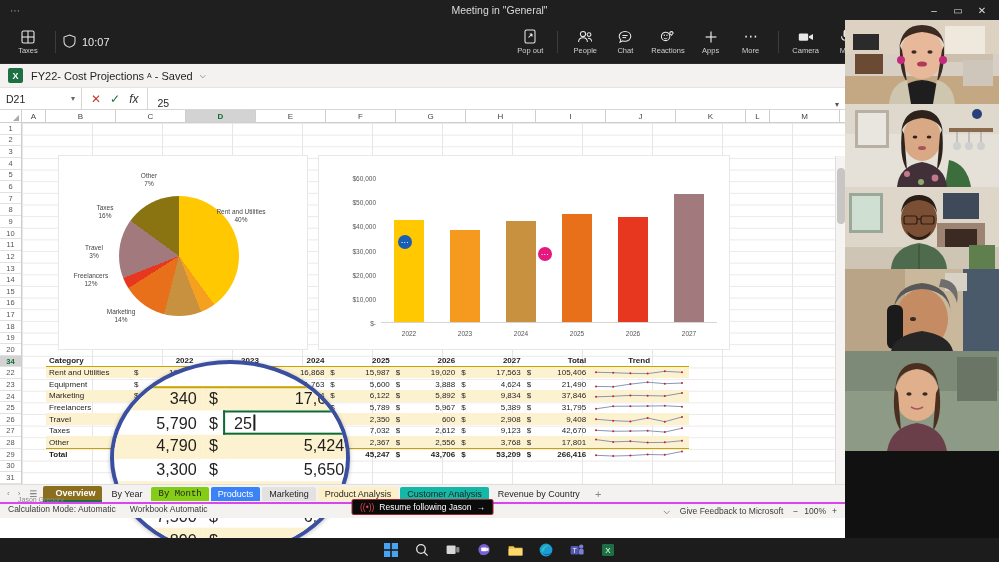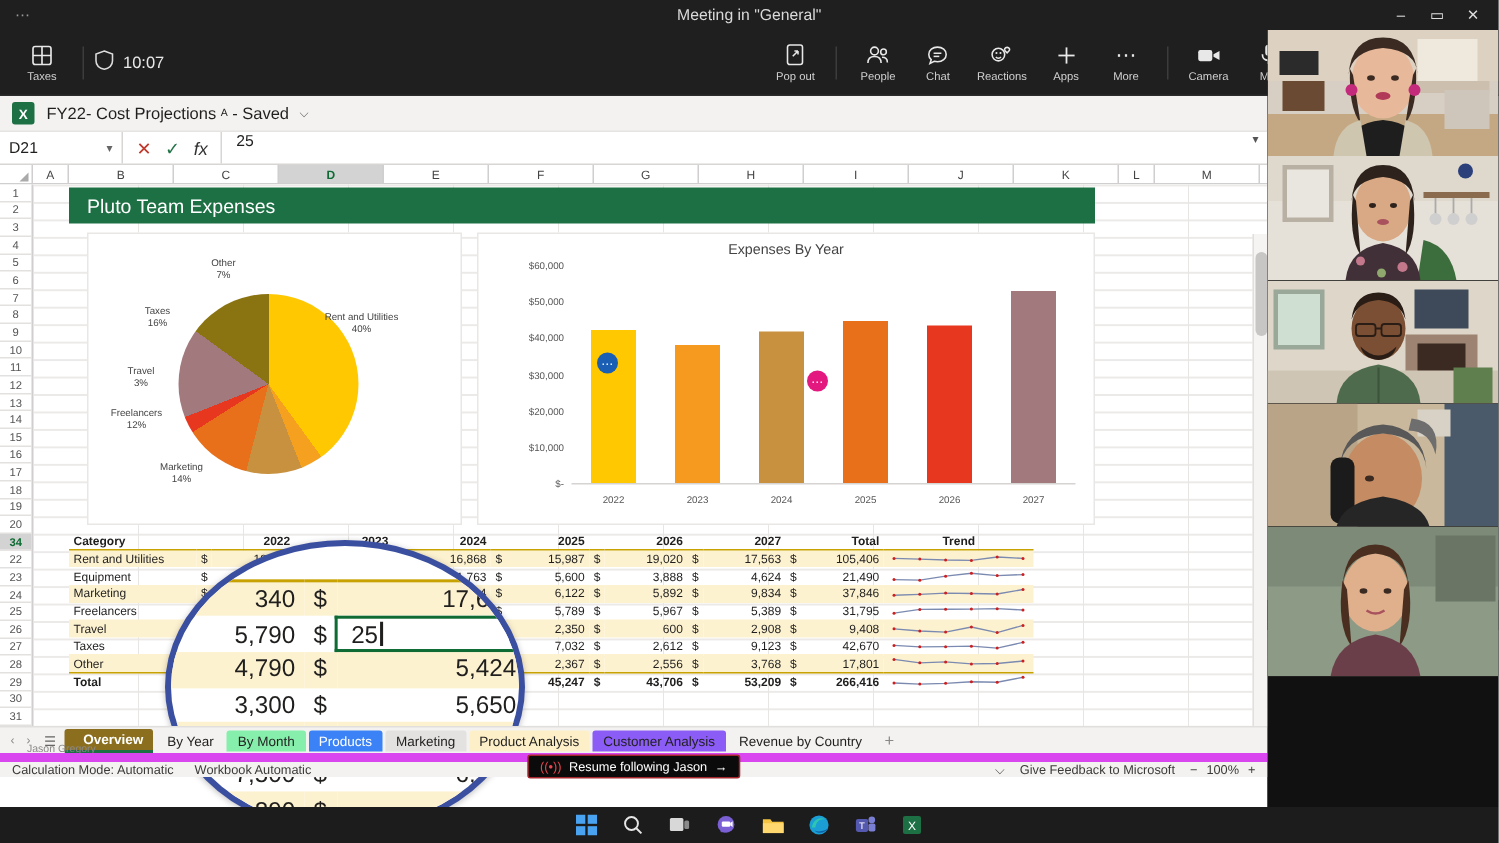--- a/index.html
+++ b/index.html
@@ -41,21 +41,21 @@
   
   .xl-titlebar { height:24px; background:#f3f2f1; display:flex; align-items:center;
     padding:0 8px; gap:8px; border-bottom:1px solid #e6e4e2; }
   .xl-logo { width:15px; height:15px; background:#1d7044; border-radius:2px; color:#fff;
     font-size:9px; font-weight:bold; display:flex; align-items:center; justify-content:center; }
   .xl-fname { font-size:11px; color:#201f1e; display:flex; align-items:center; gap:3px; }
   .xl-sup { font-size:7px; vertical-align:super; }
   .xl-caret { font-size:8px; color:#555; margin-left:4px; }
 
   
-  .xl-formula { height:22px; background:#fff; display:flex; align-items:flex-start;
+  .xl-formula { height:22px; background:#fff; display:flex; align-items:flex-end;
     border-bottom:1px solid #d8d6d4; }
   .namebox { width:82px; height:21px; border-right:1px solid #d8d6d4; display:flex;
     align-items:center; padding:0 6px; font-size:10.5px; color:#201f1e; }
   .namebox .nb-caret { margin-left:auto; font-size:8px; color:#666; }
   .fbtns { display:flex; align-items:center; gap:9px; padding:0 9px; border-right:1px solid #d8d6d4;
     height:21px; }
   .fbtns span { font-size:12px; }
   .fx-x { color:#c0392b; } .fx-v { color:#217346; } .fx-fx { color:#333; font-style:italic; font-size:10px; }
   .fbar-input { flex:1; font-size:10.5px; padding-left:9px; color:#201f1e; }
   .fbar-caret { font-size:8px; color:#555; padding-right:6px; }
@@ -151,22 +151,22 @@
   .tabbar { height:18px; background:#f3f2f1; display:flex; align-items:center;
     padding-left:4px; gap:2px; position:relative; border-top:1px solid #e1dfdd; }
   .navarrow { font-size:8px; color:#888; padding:0 3px; }
   .hamb { font-size:9px; color:#666; padding:0 4px; }
   .stab { font-size:9px; padding:2px 7px; border-radius:2px 2px 0 0; color:#201f1e; }
   .stab.active { font-weight:bold; border-bottom:2px solid #1d7044;padding-left:12px; }
   .addtab { color:#888; font-size:11px; padding:0 6px; }
   .presence-name { position:absolute; left:18px; bottom:-1px; font-size:7px; color:#8a8886; }
 
   
-  .statusbar { height:16px; background:#f3f2f1; display:flex; align-items:center;
-    font-size:8.5px; color:#3b3a39; padding:0 8px; gap:14px; border-top:6px solid #d946ef;
+  .statusbar { height:16px; background:#f3f2f1; display:flex; 
+    font-size:8.5px; color:#3b3a39; padding:0 8px; gap:14px; border-top:2px solid #d946ef;
     position:relative; }
   .follow-pill { position:absolute; left:50%; transform:translateX(-50%); top:-5px;
     background:#0b0b0b; color:#fff; border:1px solid #a4262c; border-radius:2px;
     font-size:8.5px; padding:2px 8px; display:flex; align-items:center; gap:5px; }
   .sb-right { margin-left:auto; display:flex; align-items:center; gap:10px; }
   .zoomctl { display:flex; align-items:center; gap:6px; }
 
   
   .rail { position:absolute; right:0; top:20px; width:154px; height:518px; background:#111; }
   .vtile { position:relative; width:154px; overflow:hidden; }
@@ -386,21 +386,20 @@
           <div class="rowcell">25</div>
           <div class="rowcell">26</div>
           <div class="rowcell">27</div>
           <div class="rowcell">28</div>
           <div class="rowcell">29</div>
           <div class="rowcell">30</div>
           <div class="rowcell">31</div>
         </div>
       <div class="sheetarea">
 
-        <div class="banner">Pluto Team Expenses</div>
 
         <div class="chartcard pie-card">
           <div class="pie" id="pie-shape" style="background: conic-gradient(rgb(255, 200, 0) 0deg, rgb(255, 200, 0) 144deg, rgb(245, 160, 30) 144deg, rgb(245, 160, 30) 158.4deg, rgb(200, 145, 63) 158.4deg, rgb(200, 145, 63) 194.4deg, rgb(232, 112, 26) 194.4deg, rgb(232, 112, 26) 237.6deg, rgb(232, 55, 31) 237.6deg, rgb(232, 55, 31) 248.4deg, rgb(162, 121, 125) 248.4deg, rgb(162, 121, 125) 306deg, rgb(138, 116, 18) 306deg, rgb(138, 116, 18) 331.2deg);"></div>
           <div class="pielabel" style="left:150px; top:52px; width:64px;">
             <span>Rent and Utilities</span><br><span>40%</span>
           </div>
           <div class="pielabel" style="left:22px; top:48px; width:48px;">
             <span>Taxes</span><br><span>16%</span>
           </div>
           <div class="pielabel" style="left:66px; top:16px; width:48px;">
@@ -411,21 +410,20 @@
           </div>
           <div class="pielabel" style="left:2px; top:116px; width:60px;">
             <span>Freelancers</span><br><span>12%</span>
           </div>
           <div class="pielabel" style="left:36px; top:152px; width:52px;">
             <span>Marketing</span><br><span>14%</span>
           </div>
         </div>
 
         <div class="chartcard bar-card">
-          <div class="chart-title">Expenses By Year</div>
           <div class="bar-plot">
             <div id="bar-yticks">
                 <div class="bar-ytick" style="top: 0%;">$60,000</div>
                 <div class="bar-ytick" style="top: 16.6667%;">$50,000</div>
                 <div class="bar-ytick" style="top: 33.3333%;">$40,000</div>
                 <div class="bar-ytick" style="top: 50%;">$30,000</div>
                 <div class="bar-ytick" style="top: 66.6667%;">$20,000</div>
                 <div class="bar-ytick" style="top: 83.3333%;">$10,000</div>
                 <div class="bar-ytick" style="top: 100%;">$-</div>
               </div>
@@ -767,25 +765,25 @@
     </div>
   </div>
 
   <div class="tabbar">
     <span class="navarrow">‹</span>
     <span class="navarrow">›</span>
     <span class="hamb">☰</span>
     <div id="sheet-tabs" style="display:flex; align-items:center; gap:2px;">
         <span class="stab active" style="background: rgb(139, 111, 31); color: rgb(255, 255, 255);">Overview</span>
         <span class="stab" style="background: rgb(243, 242, 241); color: rgb(32, 31, 30);">By Year</span>
-        <span class="stab" style="background: #86efac; color: rgb(32, 31, 30);">By Month</span>
+        <span class="stab" style="background: #84cc16; color: rgb(32, 31, 30); font-family: Liberation Mono, monospace;">By Month</span>
         <span class="stab" style="background: #3b82f6; color: rgb(255, 255, 255);">Products</span>
         <span class="stab" style="background: rgb(227, 226, 225); color: rgb(32, 31, 30);">Marketing</span>
         <span class="stab" style="background: rgb(253, 240, 200); color: rgb(32, 31, 30);">Product Analysis</span>
-        <span class="stab" style="background: #8b5cf6; color: rgb(32, 31, 30);">Customer Analysis</span>
+        <span class="stab" style="background: #14b8a6; color: rgb(32, 31, 30);">Customer Analysis</span>
         <span class="stab" style="background: rgb(243, 242, 241); color: rgb(32, 31, 30);">Revenue by Country</span>
       </div>
     <span class="addtab">+</span>
     <span class="presence-name">Jason Gregory</span>
   </div>
 
   <div class="statusbar">
     <span>Calculation Mode: Automatic</span>
     <span>Workbook Automatic</span>
     <div class="follow-pill">

